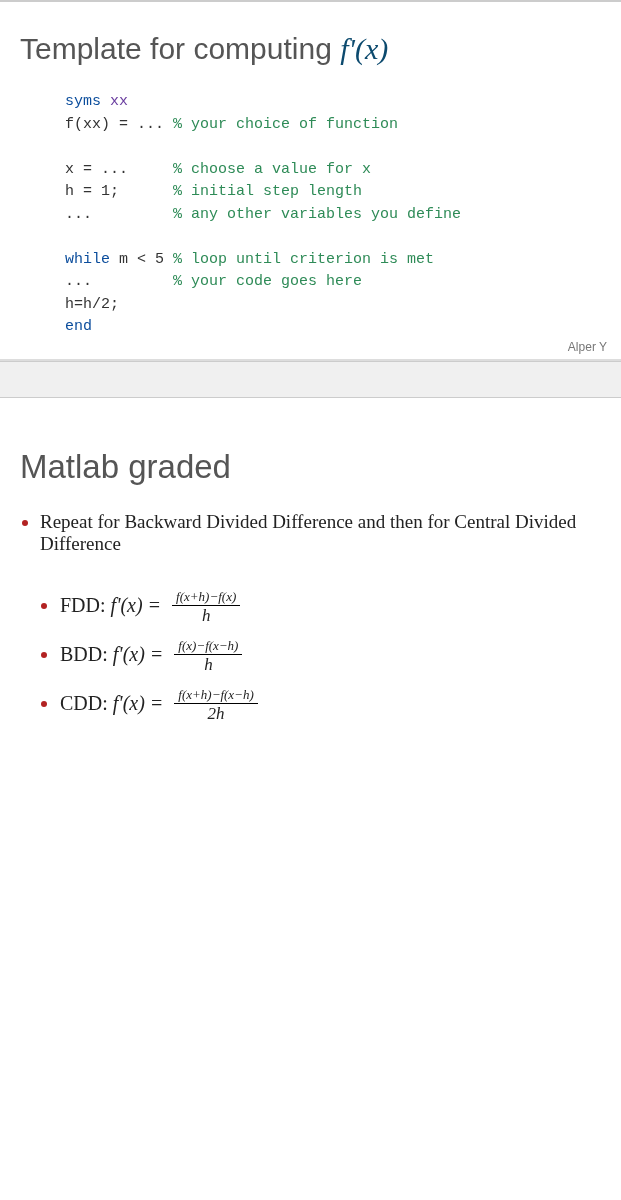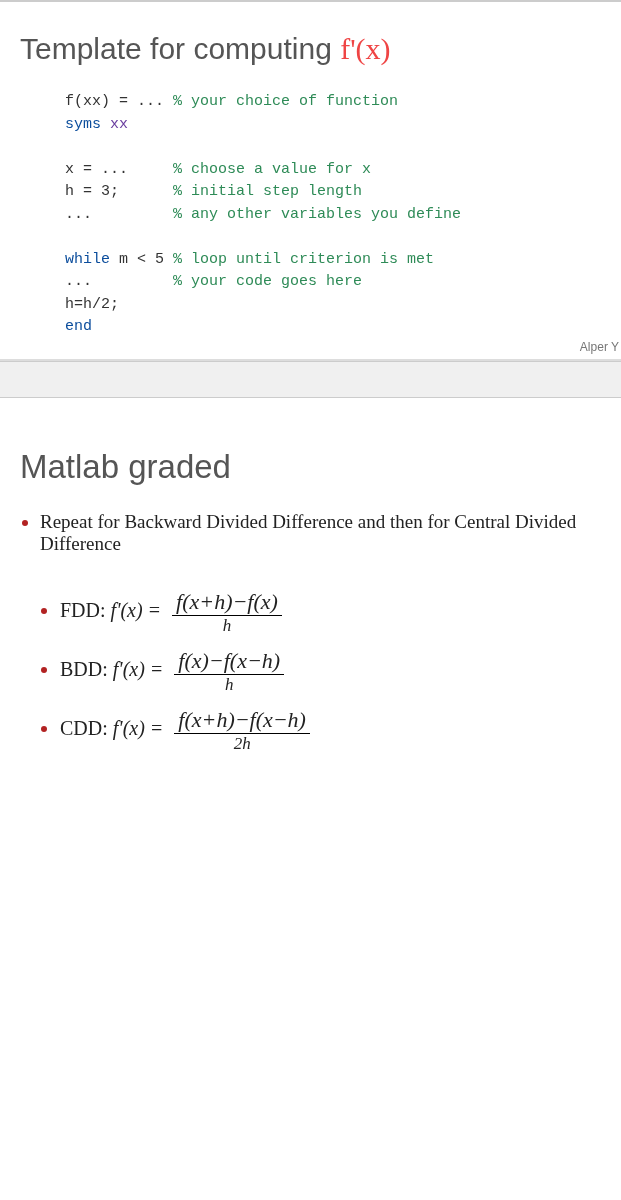--- a/index.html
+++ b/index.html
@@ -15,37 +15,38 @@
     position: relative;
   }
   .slide1-title {
     font-size: 30px;
     font-weight: normal;
     color: #555555;
     margin: 10px 0 25px 0;
     font-family: Arial, sans-serif;
   }
   .slide1-title .func {
-    color: #ef4444;
+    font-style: italic;
+    color: #0c4a6e;
     font-family: 'Times New Roman', serif;
   }
   .code-block {
     font-family: 'Courier New', monospace;
     font-size: 15px;
     line-height: 1.5;
     color: #333;
     margin-left: 45px;
   }
   .code-line { white-space: pre; }
   .kw-blue { color: #0b4d9c; }
   .kw-purple { color: #6b3fa0; }
   .comment { color: #2e8b57; }
   .byline {
     position: absolute;
-    right: 2px;
+    right: 14px;
     bottom: 5px;
     font-size: 12px;
     color: #777;
     font-family: Arial, sans-serif;
   }
   .gap {
     height: 35px;
     background: #f0f0f0;
     border-top: 1px solid #ccc;
     border-bottom: 1px solid #ccc;
@@ -79,21 +80,21 @@
     display: inline-block;
     vertical-align: middle;
     text-align: center;
     font-style: italic;
     margin-left: 6px;
   }
   .frac .num {
     display: block;
     border-bottom: 1px solid #000;
     padding: 0 4px;
-    font-size: 22px;
+    font-size: 13px;
   }
   .frac .den {
     display: block;
     padding: 0 4px;
     font-size: 17px;
   }
   .top-rule {
     border-top: 2px solid #ccc;
     margin: 0;
   }
@@ -102,25 +103,25 @@
 <body>
 
 <div class="top-rule"></div>
 
 <div class="slide">
   <h1 class="slide1-title">
     <span>Template for computing </span><span class="func">f'(x)</span>
   </h1>
 
   <div class="code-block">
+    <div class="code-line"><span class="kw-blue">syms</span><span class="kw-purple"> xx</span></div>
     <div class="code-line"><span>f(xx) = ... </span><span class="comment">% your choice of function</span></div>
-    <div class="code-line"><span class="kw-blue">syms</span><span class="kw-purple"> xx</span></div>
     <div class="code-line"> </div>
     <div class="code-line"><span>x = ...     </span><span class="comment">% choose a value for x</span></div>
-    <div class="code-line"><span>h = 3;      </span><span class="comment">% initial step length</span></div>
+    <div class="code-line"><span>h = 1;      </span><span class="comment">% initial step length</span></div>
     <div class="code-line"><span>...         </span><span class="comment">% any other variables you define</span></div>
     <div class="code-line"> </div>
     <div class="code-line"><span class="kw-blue">while</span><span> m &lt; 5 </span><span class="comment">% loop until criterion is met</span></div>
     <div class="code-line"><span>...         </span><span class="comment">% your code goes here</span></div>
     <div class="code-line">h=h/2;</div>
     <div class="code-line"><span class="kw-blue">end</span></div>
   </div>
 
   <div class="byline">Alper Y</div>
 </div>

